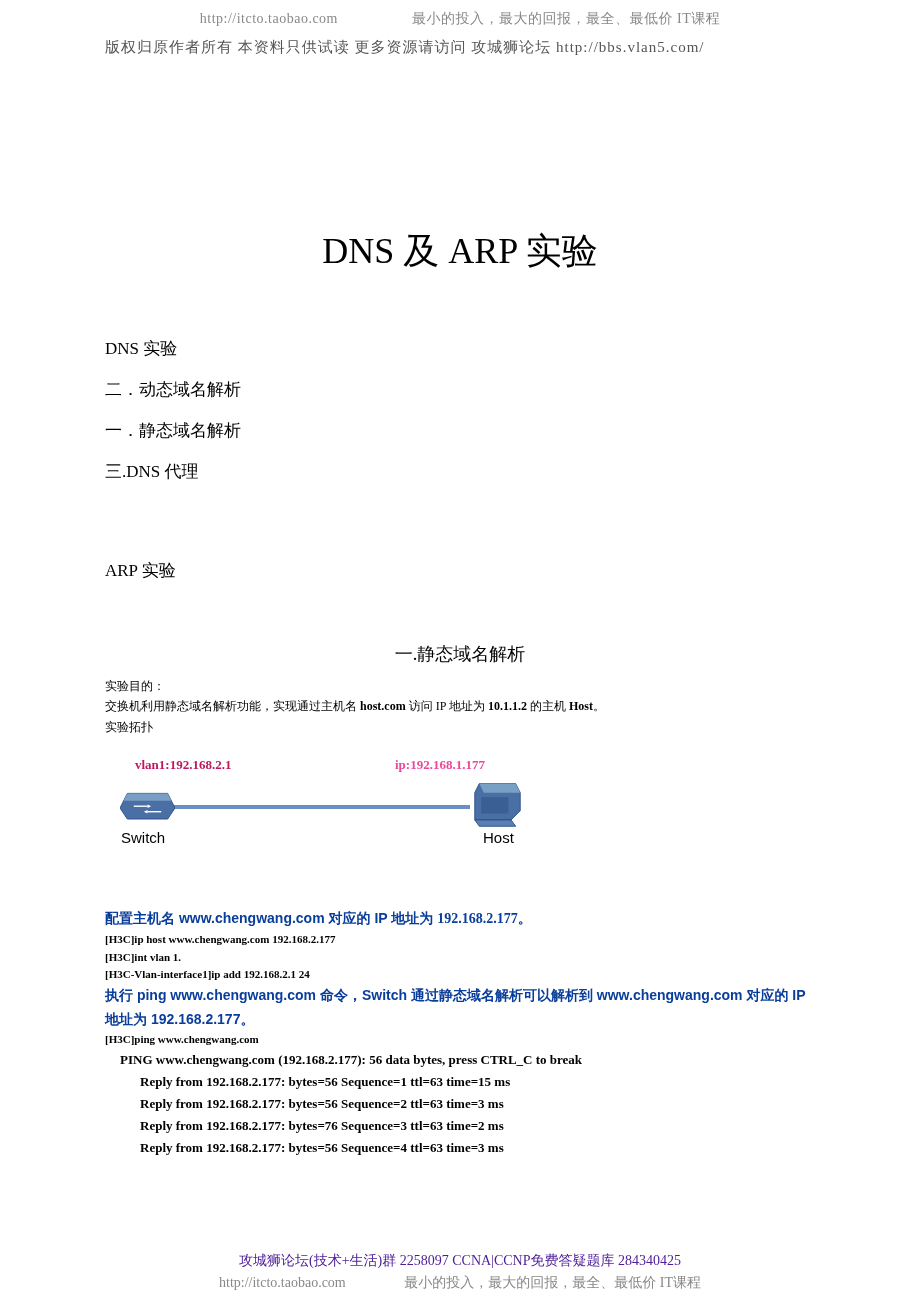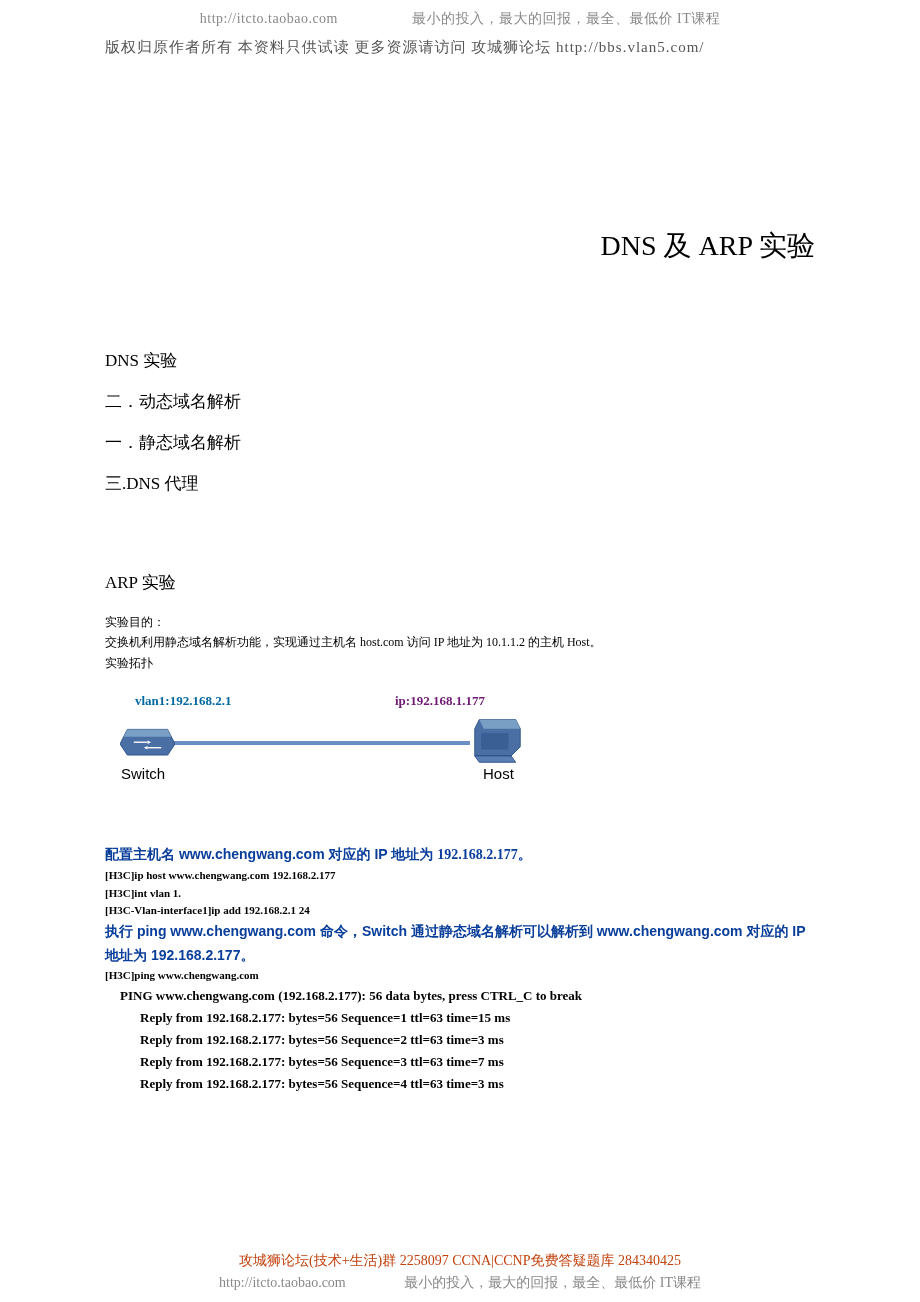--- a/index.html
+++ b/index.html
@@ -29,65 +29,65 @@
     margin-right: 70px;
   }
   .sub-header {
     text-align: left;
     font-size: 15px;
     color: #555;
     margin-top: 10px;
     letter-spacing: 1px;
   }
   .main-title {
-    text-align: right;
+    text-align: center;
     font-family: "SimSun", "宋体", "Times New Roman", serif;
-    font-size: 28px;
+    font-size: 36px;
     margin-top: 170px;
-    margin-bottom: 84px;
+    margin-bottom: 61px;
   }
   .section-label {
     font-size: 17px;
     margin-top: 18px;
     margin-bottom: 18px;
     font-family: "SimSun", "宋体", "Times New Roman", serif;
   }
   .sub-title {
     text-align: center;
     font-size: 18px;
     margin-top: 60px;
     margin-bottom: 10px;
     font-family: "SimSun", "宋体", serif;
     font-weight: normal;
   }
   .body-text {
     font-size: 12px;
     line-height: 1.7;
   }
-  .bold { font-weight: normal; text-align: right; }
+  .bold { font-weight: bold; text-align: right; }
   .diagram {
     margin-top: 20px;
     margin-bottom: 40px;
     position: relative;
     height: 110px;
   }
   .diagram .label-vlan {
     position: absolute;
     left: 30px;
     top: 0;
-    color: #0369a1;
+    color: #be185d;
     font-weight: bold;
     font-size: 13px;
     font-family: "Times New Roman", serif;
   }
   .diagram .label-ip {
     position: absolute;
     left: 290px;
     top: 0;
-    color: #701a75;
+    color: #ec4899;
     font-weight: bold;
     font-size: 13px;
     font-family: "Times New Roman", serif;
   }
   .diagram .line {
     position: absolute;
     top: 48px;
     left: 65px;
     width: 300px;
     height: 4px;
@@ -148,21 +148,21 @@
     position: absolute;
     bottom: 10px;
     left: 0;
     width: 920px;
     text-align: center;
     font-size: 14px;
     color: #888;
   }
   .footer .line1 {
     margin-bottom: 4px;
-    color: #c2410c;
+    color: #4c1d95;
   }
   .footer .line2 .left {
     display: inline-block;
     margin-right: 55px;
   }
   .gap { height: 40px; }
 </style>
 </head>
 <body>
 
@@ -176,20 +176,21 @@
 
   <div class="main-title">DNS 及 ARP 实验</div>
 
   <div class="section-label">DNS 实验</div>
   <div class="section-label">二．动态域名解析</div>
   <div class="section-label">一．静态域名解析</div>
   <div class="section-label">三.DNS 代理</div>
   <div class="gap"></div>
   <div class="section-label">ARP 实验</div>
 
+  <div class="sub-title">一.静态域名解析</div>
 
   <div class="body-text">
     <span>实验目的：</span><br>
     <span>交换机利用静态域名解析功能，实现通过主机名 </span><span class="bold">host.com</span><span> 访问 IP 地址为 </span><span class="bold">10.1.1.2</span><span> 的主机 </span><span class="bold">Host</span><span>。</span><br>
     <span>实验拓扑</span>
   </div>
 
   <div class="diagram">
     <div class="label-vlan">vlan1:192.168.2.1</div>
     <div class="label-ip">ip:192.168.1.177</div>
@@ -220,21 +221,21 @@
   <div class="cmd">[H3C-Vlan-interface1]ip add 192.168.2.1 24</div>
 
   <div class="blue-text">
     <span>执行 </span><span>ping www.chengwang.com</span><span> 命令，</span><span>Switch</span><span> 通过静态域名解析可以解析到 </span><span>www.chengwang.com</span><span> 对应的 </span><span>IP</span><span> 地址为 </span><span>192.168.2.177</span><span>。</span>
   </div>
   <div class="cmd">[H3C]ping www.chengwang.com</div>
   <div class="ping-output">
     <div>PING www.chengwang.com (192.168.2.177): 56   data bytes, press CTRL_C to break</div>
     <div class="reply">Reply from 192.168.2.177: bytes=56 Sequence=1 ttl=63 time=15 ms</div>
     <div class="reply">Reply from 192.168.2.177: bytes=56 Sequence=2 ttl=63 time=3 ms</div>
-    <div class="reply">Reply from 192.168.2.177: bytes=56 Sequence=3 ttl=63 time=7 ms</div>
+    <div class="reply">Reply from 192.168.2.177: bytes=76 Sequence=3 ttl=63 time=2 ms</div>
     <div class="reply">Reply from 192.168.2.177: bytes=56 Sequence=4 ttl=63 time=3 ms</div>
   </div>
 
   <div class="footer">
     <div class="line1">攻城狮论坛(技术+生活)群 2258097 CCNA|CCNP免费答疑题库 284340425</div>
     <div class="line2">
       <span class="left">http://itcto.taobao.com</span>
       <span>最小的投入，最大的回报，最全、最低价 IT课程</span>
     </div>
   </div>

